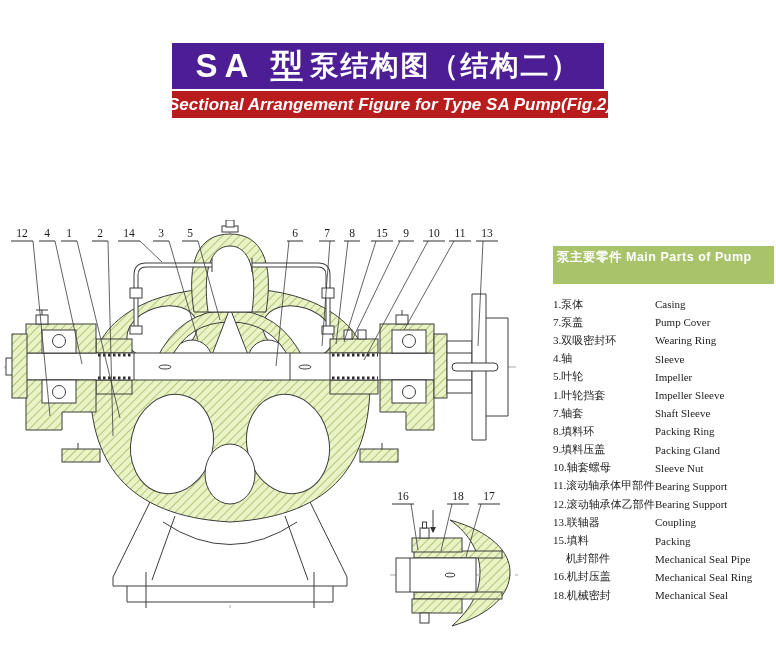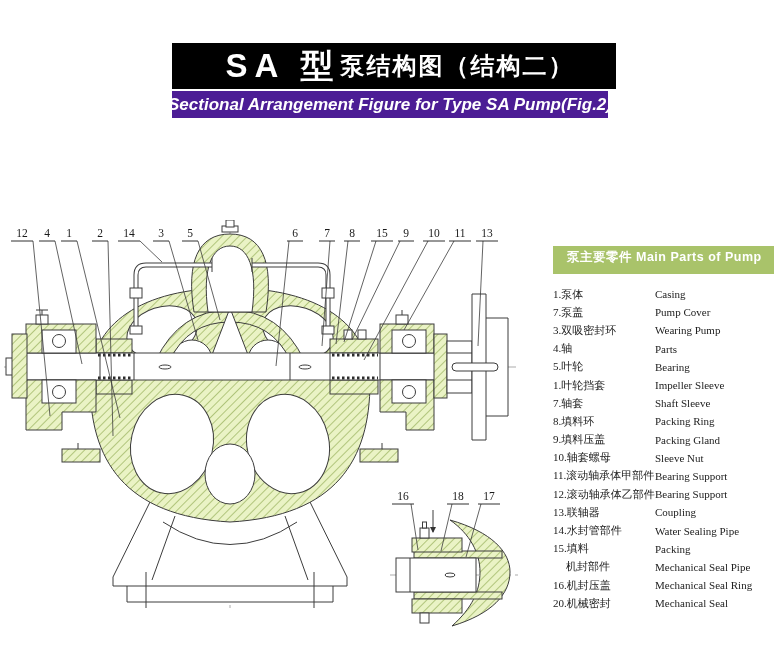--- a/index.html
+++ b/index.html
@@ -1,29 +1,29 @@
 <!DOCTYPE html>
 <html><head>
 <meta charset="utf-8">
 <style>
   html,body{margin:0;padding:0;background:#fff;}
   .page{position:relative;width:776px;height:648px;background:#fff;overflow:hidden;
         font-family:"Liberation Sans",sans-serif;}
   
-  .band1{position:absolute;left:172px;top:43px;width:432px;height:46px;background:#000000;
-         color:#fff;display:flex;align-items:center;justify-content:center;white-space:nowrap;padding-left:12px;}
+  .band1{position:absolute;left:172px;top:43px;width:432px;height:46px;background:#4c1d95;
+         color:#fff;display:flex;align-items:center;justify-content:center;white-space:nowrap;}
   .t-main{font-size:33px;font-weight:bold;letter-spacing:7px;}
-  .t-rest{font-size:24px;font-weight:bold;letter-spacing:2px;}
-  .band2{position:absolute;left:172px;top:91px;width:436px;height:27px;background:#4c1d95;
+  .t-rest{font-size:28px;font-weight:bold;letter-spacing:2px;}
+  .band2{position:absolute;left:172px;top:91px;width:436px;height:27px;background:#b91c1c;
          color:#fff;font-size:17px;font-weight:bold;font-style:italic;
          display:flex;align-items:center;justify-content:center;white-space:nowrap;}
   
   .plist{position:absolute;left:553px;top:246px;width:221px;}
-  .plist-header{background:#a9c36a;color:#fff;font-size:12.5px;font-weight:bold;height:28px;
-                line-height:22px;padding-left:14px;letter-spacing:.5px;white-space:nowrap;}
+  .plist-header{background:#a9c36a;color:#fff;font-size:12.5px;font-weight:bold;height:38px;
+                line-height:22px;padding-left:4px;letter-spacing:.5px;white-space:nowrap;}
   .rows{margin-top:11px;font-family:"Liberation Serif",serif;font-size:11px;color:#222;}
   .prow{display:flex;height:18.2px;align-items:center;white-space:nowrap;}
   .zh{width:102px;flex:none;}
   .prow.indent .zh{padding-left:13px;width:89px;font-family:Liberation Serif, serif;}
   .en{flex:1;}
   
   .drawing{position:absolute;left:0;top:220px;}
   .cl{stroke:#888;stroke-width:.7;stroke-dasharray:14 4 3 4;fill:none;}
   .ld{stroke:#3b3b3b;stroke-width:.8;}
   .ul{stroke:#1a1a1a;stroke-width:.9;}
@@ -263,29 +263,29 @@
       <div class="prow">
           <span class="zh">1.泵体</span>
           <span class="en">Casing</span>
         </div>
       <div class="prow">
           <span class="zh">7.泵盖</span>
           <span class="en">Pump Cover</span>
         </div>
       <div class="prow">
           <span class="zh">3.双吸密封环</span>
-          <span class="en">Wearing Pump</span>
+          <span class="en">Wearing Ring</span>
         </div>
       <div class="prow">
           <span class="zh">4.轴</span>
-          <span class="en">Parts</span>
+          <span class="en">Sleeve</span>
         </div>
       <div class="prow">
           <span class="zh">5.叶轮</span>
-          <span class="en">Bearing</span>
+          <span class="en">Impeller</span>
         </div>
       <div class="prow">
           <span class="zh">1.叶轮挡套</span>
           <span class="en">Impeller Sleeve</span>
         </div>
       <div class="prow">
           <span class="zh">7.轴套</span>
           <span class="en">Shaft Sleeve</span>
         </div>
       <div class="prow">
@@ -304,37 +304,33 @@
           <span class="zh">11.滚动轴承体甲部件</span>
           <span class="en">Bearing Support</span>
         </div>
       <div class="prow">
           <span class="zh">12.滚动轴承体乙部件</span>
           <span class="en">Bearing Support</span>
         </div>
       <div class="prow">
           <span class="zh">13.联轴器</span>
           <span class="en">Coupling</span>
-        </div>
-      <div class="prow">
-          <span class="zh">14.水封管部件</span>
-          <span class="en">Water Sealing Pipe</span>
         </div>
       <div class="prow">
           <span class="zh">15.填料</span>
           <span class="en">Packing</span>
         </div>
       <div class="prow indent">
           <span class="zh">机封部件</span>
           <span class="en">Mechanical Seal Pipe</span>
         </div>
       <div class="prow">
           <span class="zh">16.机封压盖</span>
           <span class="en">Mechanical Seal Ring</span>
         </div>
       <div class="prow">
-          <span class="zh">20.机械密封</span>
+          <span class="zh">18.机械密封</span>
           <span class="en">Mechanical Seal</span>
         </div>
     </div>
   </div>
 
 </div>
 
 </body></html>

